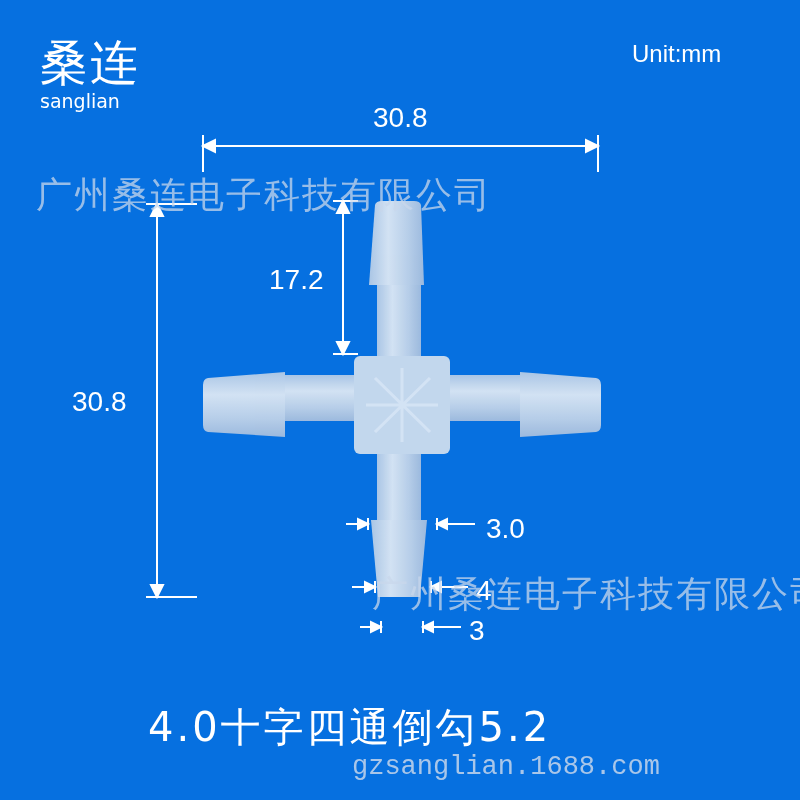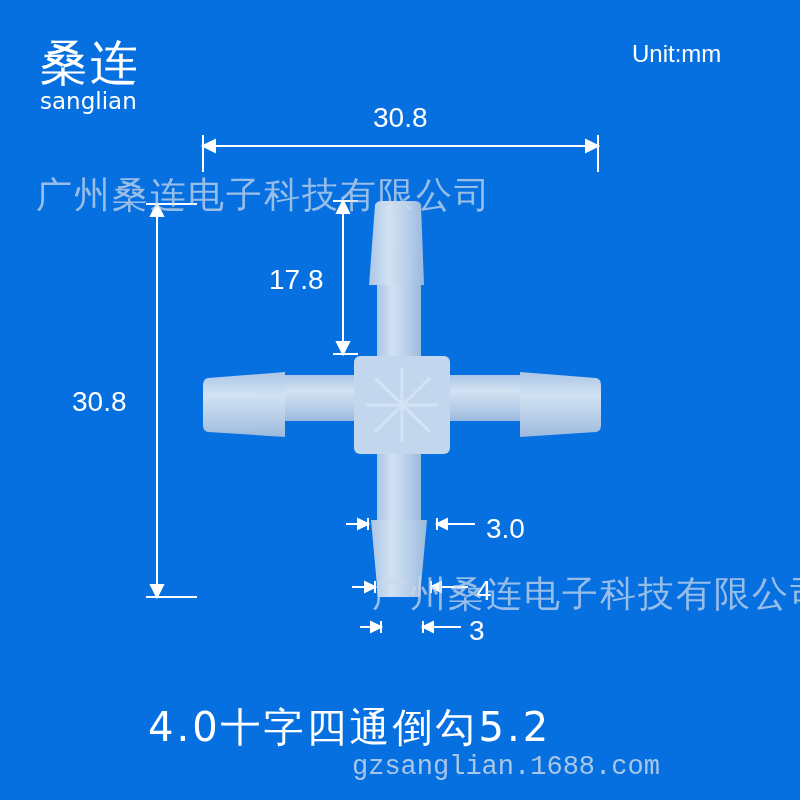--- a/index.html
+++ b/index.html
@@ -1,19 +1,19 @@
 <!DOCTYPE html>
 <html><head>
 <meta charset="utf-8">
 <style>
   html,body{margin:0;padding:0;}
   body{width:800px;height:800px;overflow:hidden;background:#0670e0;position:relative;font-family:"Liberation Sans",sans-serif;color:#fff;}
   .abs{position:absolute;}
   .logo-cn{left:40px;top:36px;font-size:48px;font-weight:normal;letter-spacing:2px;line-height:52px;font-family:"DejaVu Sans",sans-serif;}
-  .logo-en{left:40px;top:86px;font-size:23px;line-height:30px;font-family:"DejaVu Sans",sans-serif;}
+  .logo-en{left:40px;top:86px;font-size:19px;line-height:30px;font-family:"DejaVu Sans",sans-serif;}
   .unit{left:632px;top:40px;font-size:24px;text-align:center;}
   .dim{font-size:28px;}
   .wm{color:rgba(200,215,235,0.75);font-size:36px;font-family:"DejaVu Sans",sans-serif;letter-spacing:2px;white-space:nowrap;}
   .title{left:148px;top:700px;font-size:40px;font-family:"DejaVu Sans",sans-serif;letter-spacing:3px;white-space:nowrap;text-align:center;}
   .url{left:352px;top:752px;font-size:27px;color:rgba(210,220,235,0.8);font-family:Liberation Mono, monospace;white-space:nowrap;}
   svg{position:absolute;left:0;top:0;}
 </style>
 </head>
 <body>
 
@@ -93,21 +93,21 @@
     <line x1="423" y1="621" x2="423" y2="633"></line>
   </g>
 </svg>
 
 <div class="abs logo-cn">桑连</div>
 <div class="abs logo-en">sanglian</div>
 <div class="abs unit">Unit:mm</div>
 
 <div class="abs dim" style="left:373px;top:102px;">30.8</div>
 <div class="abs dim" style="left:72px;top:386px;">30.8</div>
-<div class="abs dim" style="left:269px;top:264px;">17.8</div>
+<div class="abs dim" style="left:269px;top:264px;">17.2</div>
 <div class="abs dim" style="left:486px;top:513px;">3.0</div>
 <div class="abs dim" style="left:476px;top:575px;">4</div>
 <div class="abs dim" style="left:469px;top:615px;">3</div>
 
 <div class="abs wm" style="left:36px;top:171px;">广州桑连电子科技有限公司</div>
 <div class="abs wm" style="left:372px;top:570px;">广州桑连电子科技有限公司</div>
 
 <div class="abs title">4.0十字四通倒勾5.2</div>
 <div class="abs url">gzsanglian.1688.com</div>
 

